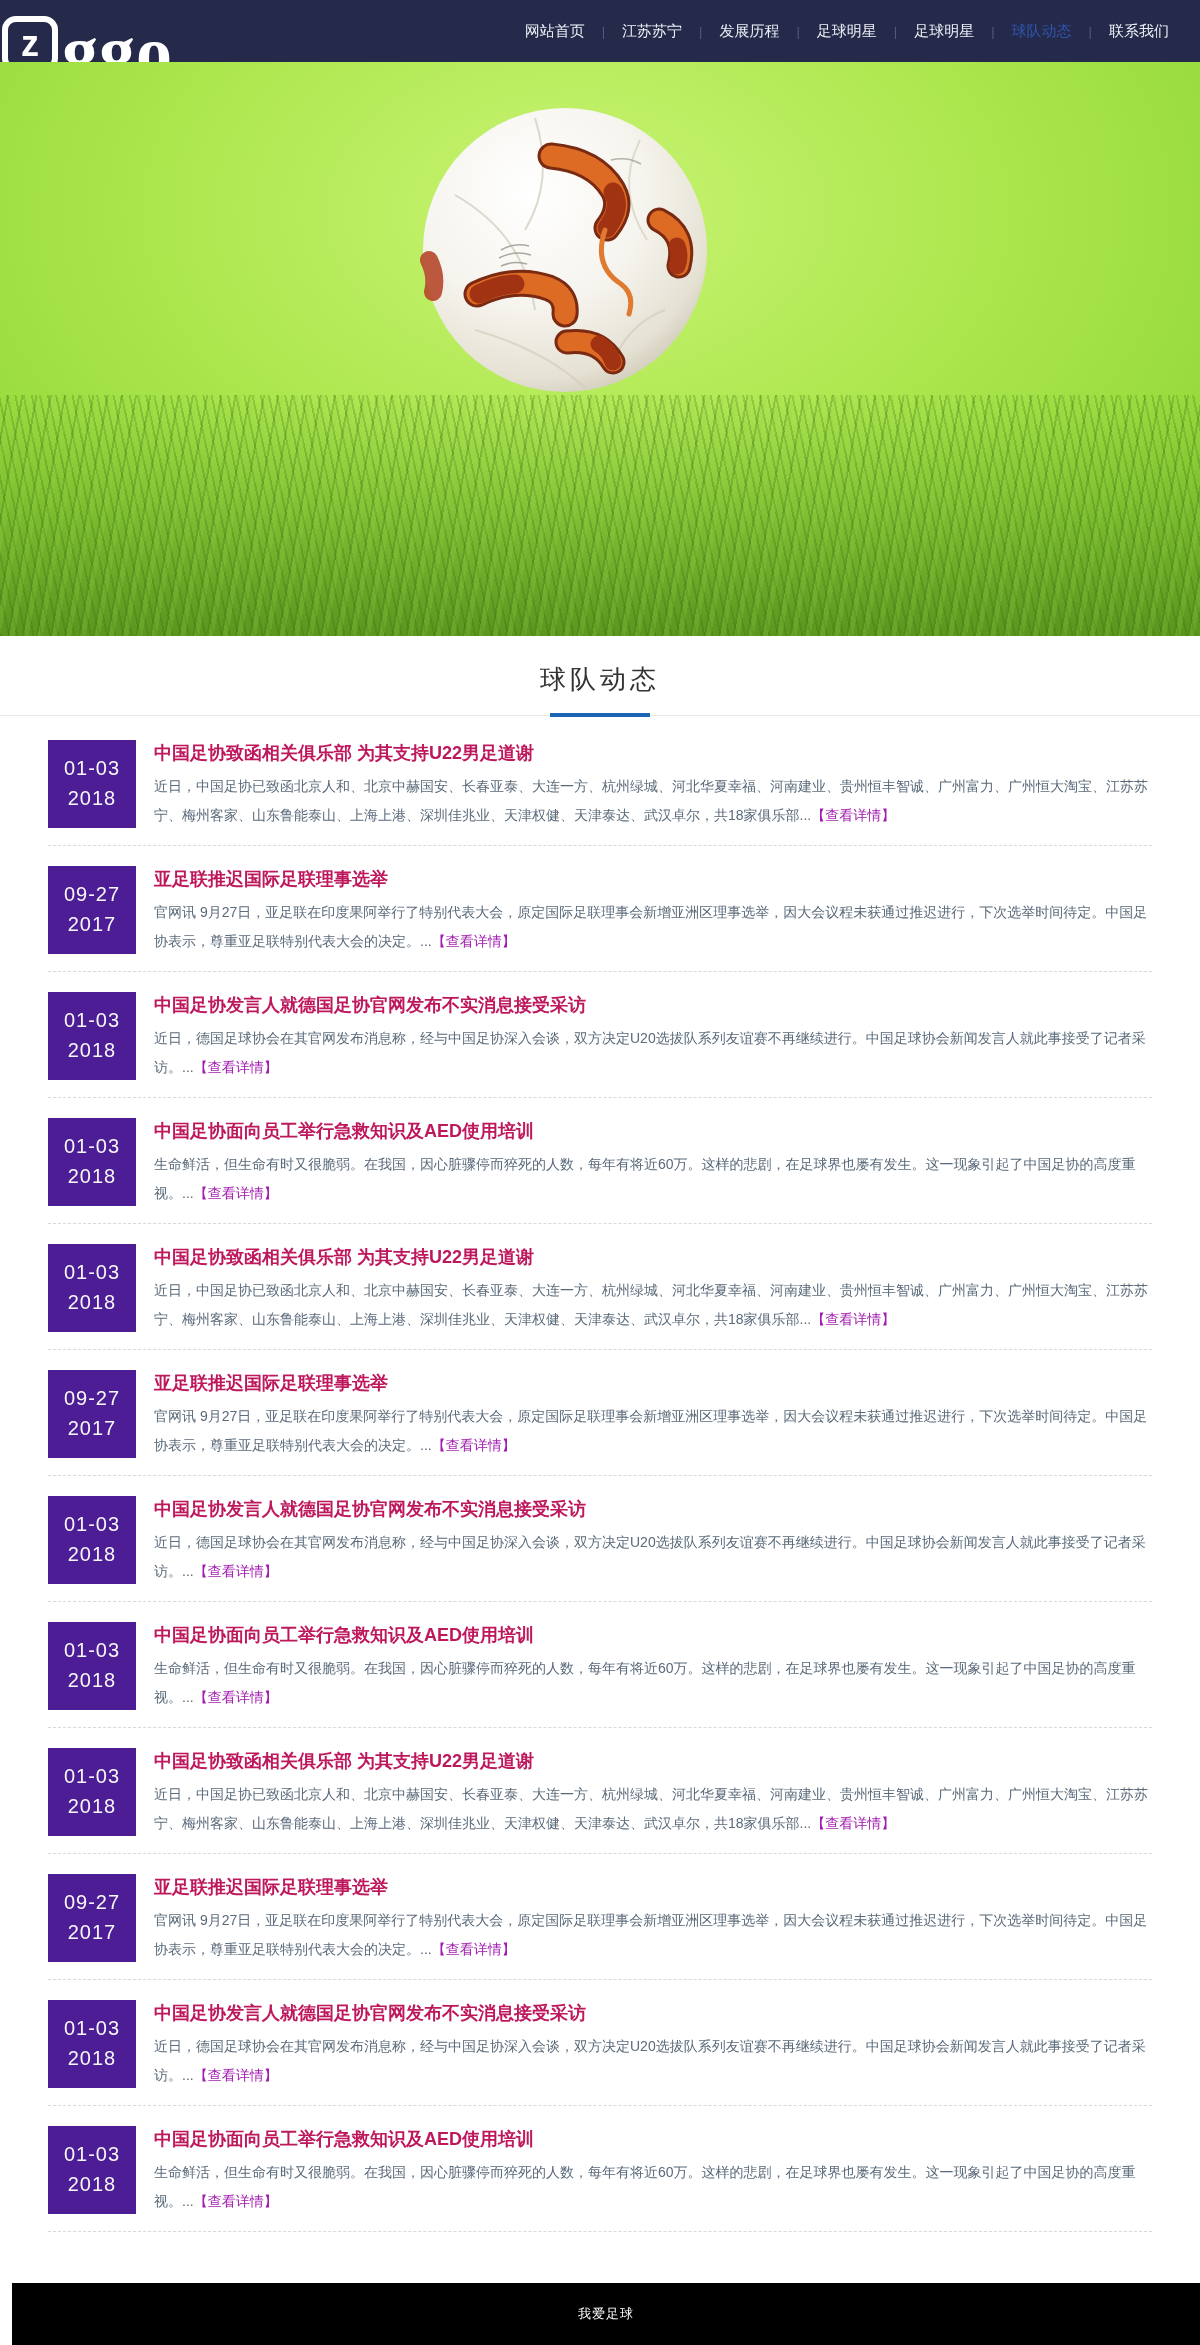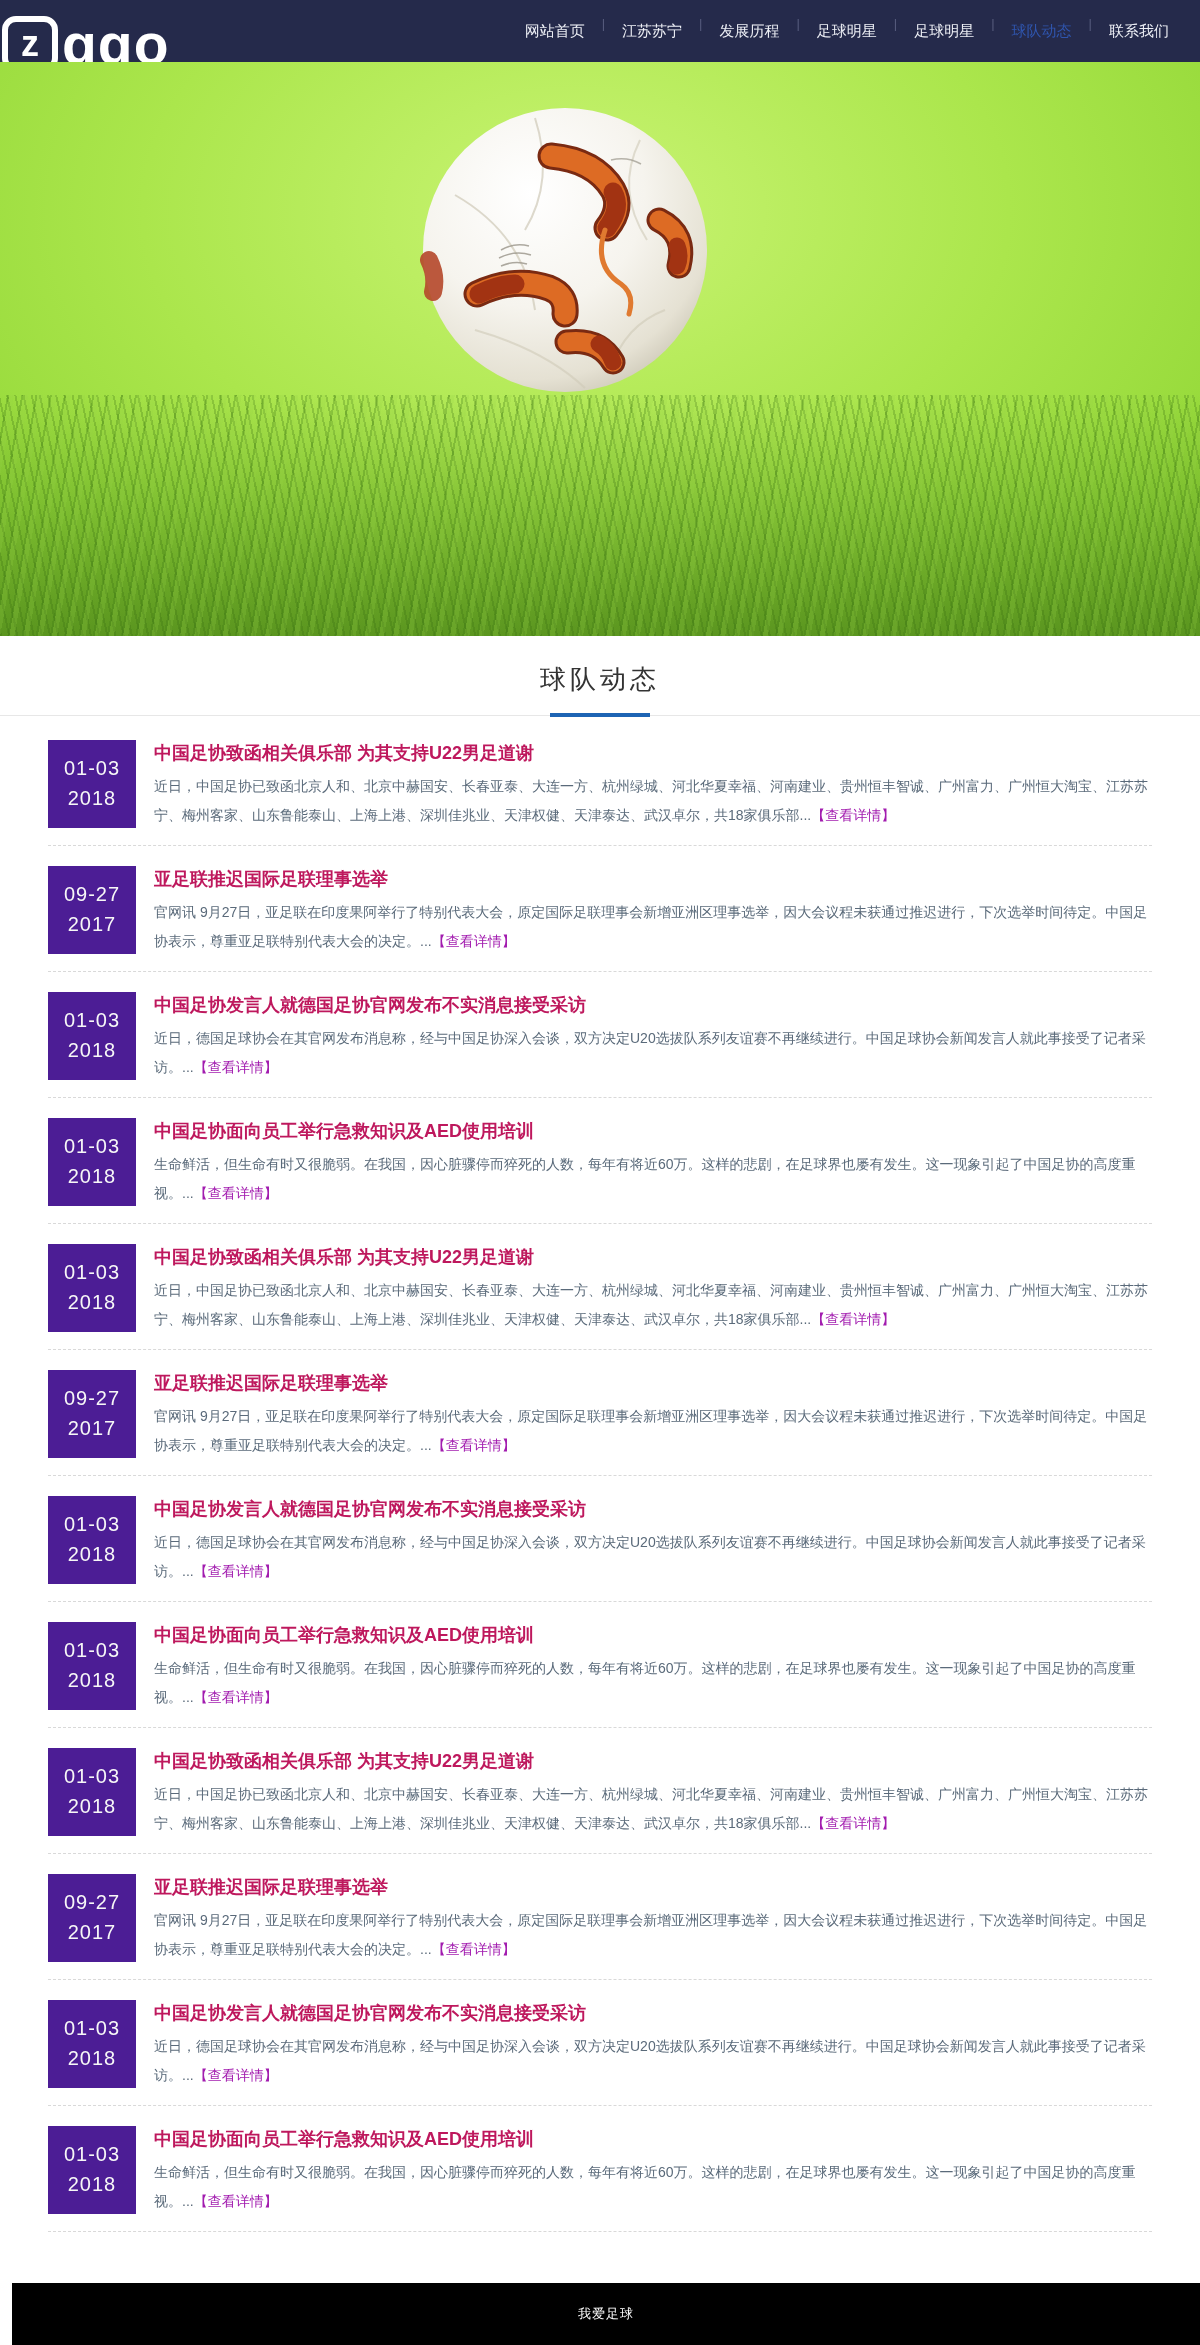--- a/index.html
+++ b/index.html
@@ -3,22 +3,22 @@
 <meta charset="utf-8">
 <style>
   html,body{margin:0;padding:0;background:#fff;}
   body{font-family:"Liberation Sans","DejaVu Sans",sans-serif;}
   .page{width:1200px;height:2345px;margin:0 auto;background:#fff;display:flex;flex-direction:column;overflow:hidden;}
 
   
   .header{height:62px;flex:0 0 auto;background:#252a4b;position:relative;overflow:hidden;display:flex;align-items:center;}
   .logo{position:absolute;left:2px;top:16px;display:flex;align-items:flex-start;color:#fff;cursor:pointer;}
   .logo-box{width:44px;height:44px;border:6px solid #fff;border-radius:14px;display:flex;align-items:center;justify-content:center;font-size:36px;font-weight:bold;line-height:1;}
-  .logo-rest{font-size:57px;font-weight:bold;letter-spacing:1px;line-height:1;margin-left:4px;}
-  .nav{margin-left:auto;display:flex;align-items:flex-start;padding-right:14px;}
+  .logo-rest{font-size:72px;font-weight:bold;letter-spacing:1px;line-height:1;margin-left:4px;font-family:Liberation Serif, serif;}
+  .nav{margin-left:auto;display:flex;align-items:center;padding-right:14px;}
   .nav-item{color:#edeff5;font-size:15px;text-decoration:none;padding:6px 17px;white-space:nowrap;}
   .nav-item.active{color:#2f55ae;}
   .nav-sep{color:#565b7d;font-size:13px;user-select:none;}
 
   
   .hero{height:574px;flex:0 0 auto;position:relative;overflow:hidden;
         background:radial-gradient(95% 130% at 48% 26%, #c9f473 0%, #abe64c 38%, #97da3b 62%, #84c830 100%);}
   .hero::after{content:"";position:absolute;left:0;right:0;bottom:0;height:42%;
         background:
           repeating-linear-gradient(100deg, rgba(60,120,18,0) 0 7px, rgba(62,122,20,0.30) 7px 9px, rgba(150,210,70,0.22) 9px 14px),

